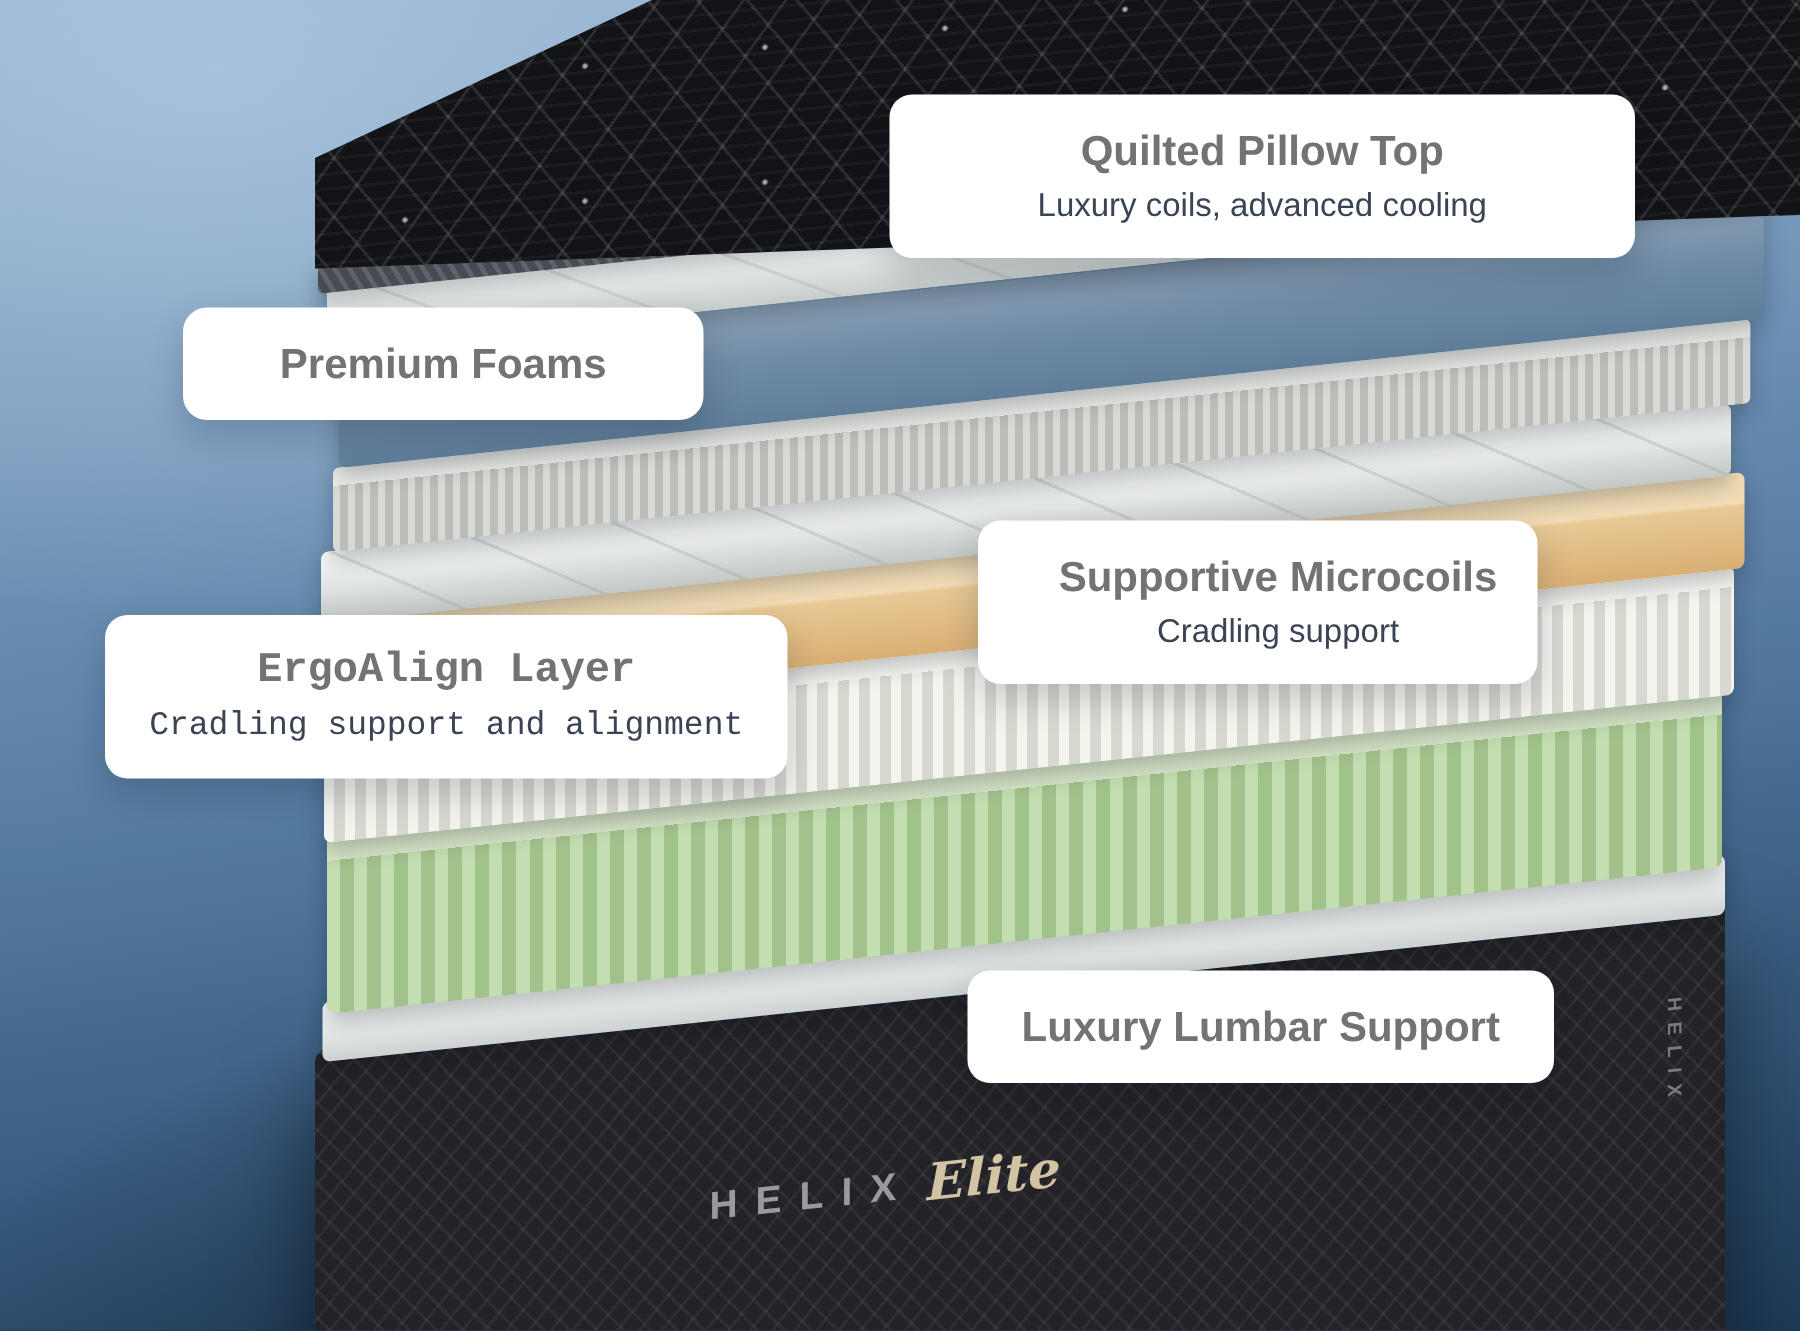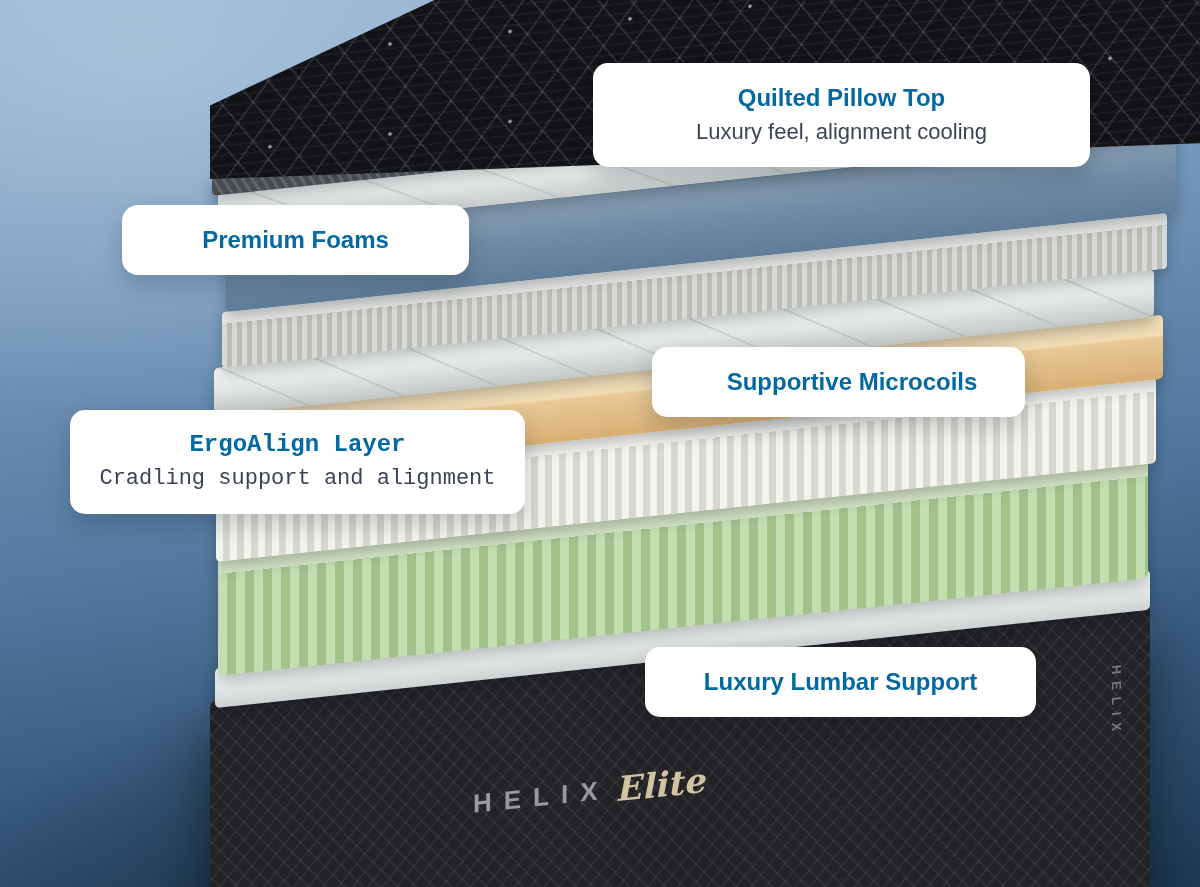--- a/index.html
+++ b/index.html
@@ -71,21 +71,21 @@
   .brand-word{font-weight:700;font-size:26px;letter-spacing:12px;color:#9a9a9e;vertical-align:middle;}
   .brand-script{font-family:"DejaVu Serif",serif;font-style:italic;font-weight:600;
     font-size:34px;color:#d2c3a2;margin-left:4px;vertical-align:middle;}
   .brand-side{position:absolute;right:26px;top:60px;writing-mode:vertical-rl;
     font-weight:600;font-size:13px;letter-spacing:7px;color:#7b7a80;}
 
   
   .card{position:absolute;z-index:50;background:#ffffff;border-radius:15px;
     box-shadow:0 10px 24px rgba(10,20,35,.20);text-align:center;
     padding:20px 18px;box-sizing:border-box;}
-  .card-title{font-weight:700;font-size:24px;line-height:1.25;color:#0369a1;}
+  .card-title{font-weight:700;font-size:28px;line-height:1.25;color:#737373;}
   .card-sub{font-weight:400;font-size:22px;line-height:1.3;color:#3a4454;margin-top:5px;}
   #card-pillow{left:593px;top:63px;width:497px;}
   #card-foams{left:122px;top:205px;width:347px;border-radius:16px;}
   #card-micro{left:652px;top:347px;width:373px;padding-left:45px;}
   #card-ergo{left:70px;top:410px;width:455px;font-family:Liberation Mono, monospace;}
   #card-lumbar{left:645px;top:647px;width:391px;}
 </style>
 </head>
 <body>
 
@@ -106,29 +106,30 @@
     <div class="layer l-marble2"></div>
     <div class="layer l-micro"></div>
     <div class="layer l-blue"></div>
     <div class="layer l-white1"></div>
     <div class="layer l-rim"></div>
     <div class="layer l-pillow"></div>
   </div>
 
   <div class="card" id="card-pillow">
     <div class="card-title">Quilted Pillow Top</div>
-    <div class="card-sub">Luxury feel, alignment cooling</div>
+    <div class="card-sub">Luxury coils, advanced cooling</div>
   </div>
 
   <div class="card" id="card-foams">
     <div class="card-title">Premium Foams</div>
   </div>
 
   <div class="card" id="card-micro">
     <div class="card-title">Supportive Microcoils</div>
+    <div class="card-sub">Cradling support</div>
   </div>
 
   <div class="card" id="card-ergo">
     <div class="card-title">ErgoAlign Layer</div>
     <div class="card-sub">Cradling support and alignment</div>
   </div>
 
   <div class="card" id="card-lumbar">
     <div class="card-title">Luxury Lumbar Support</div>
   </div>

